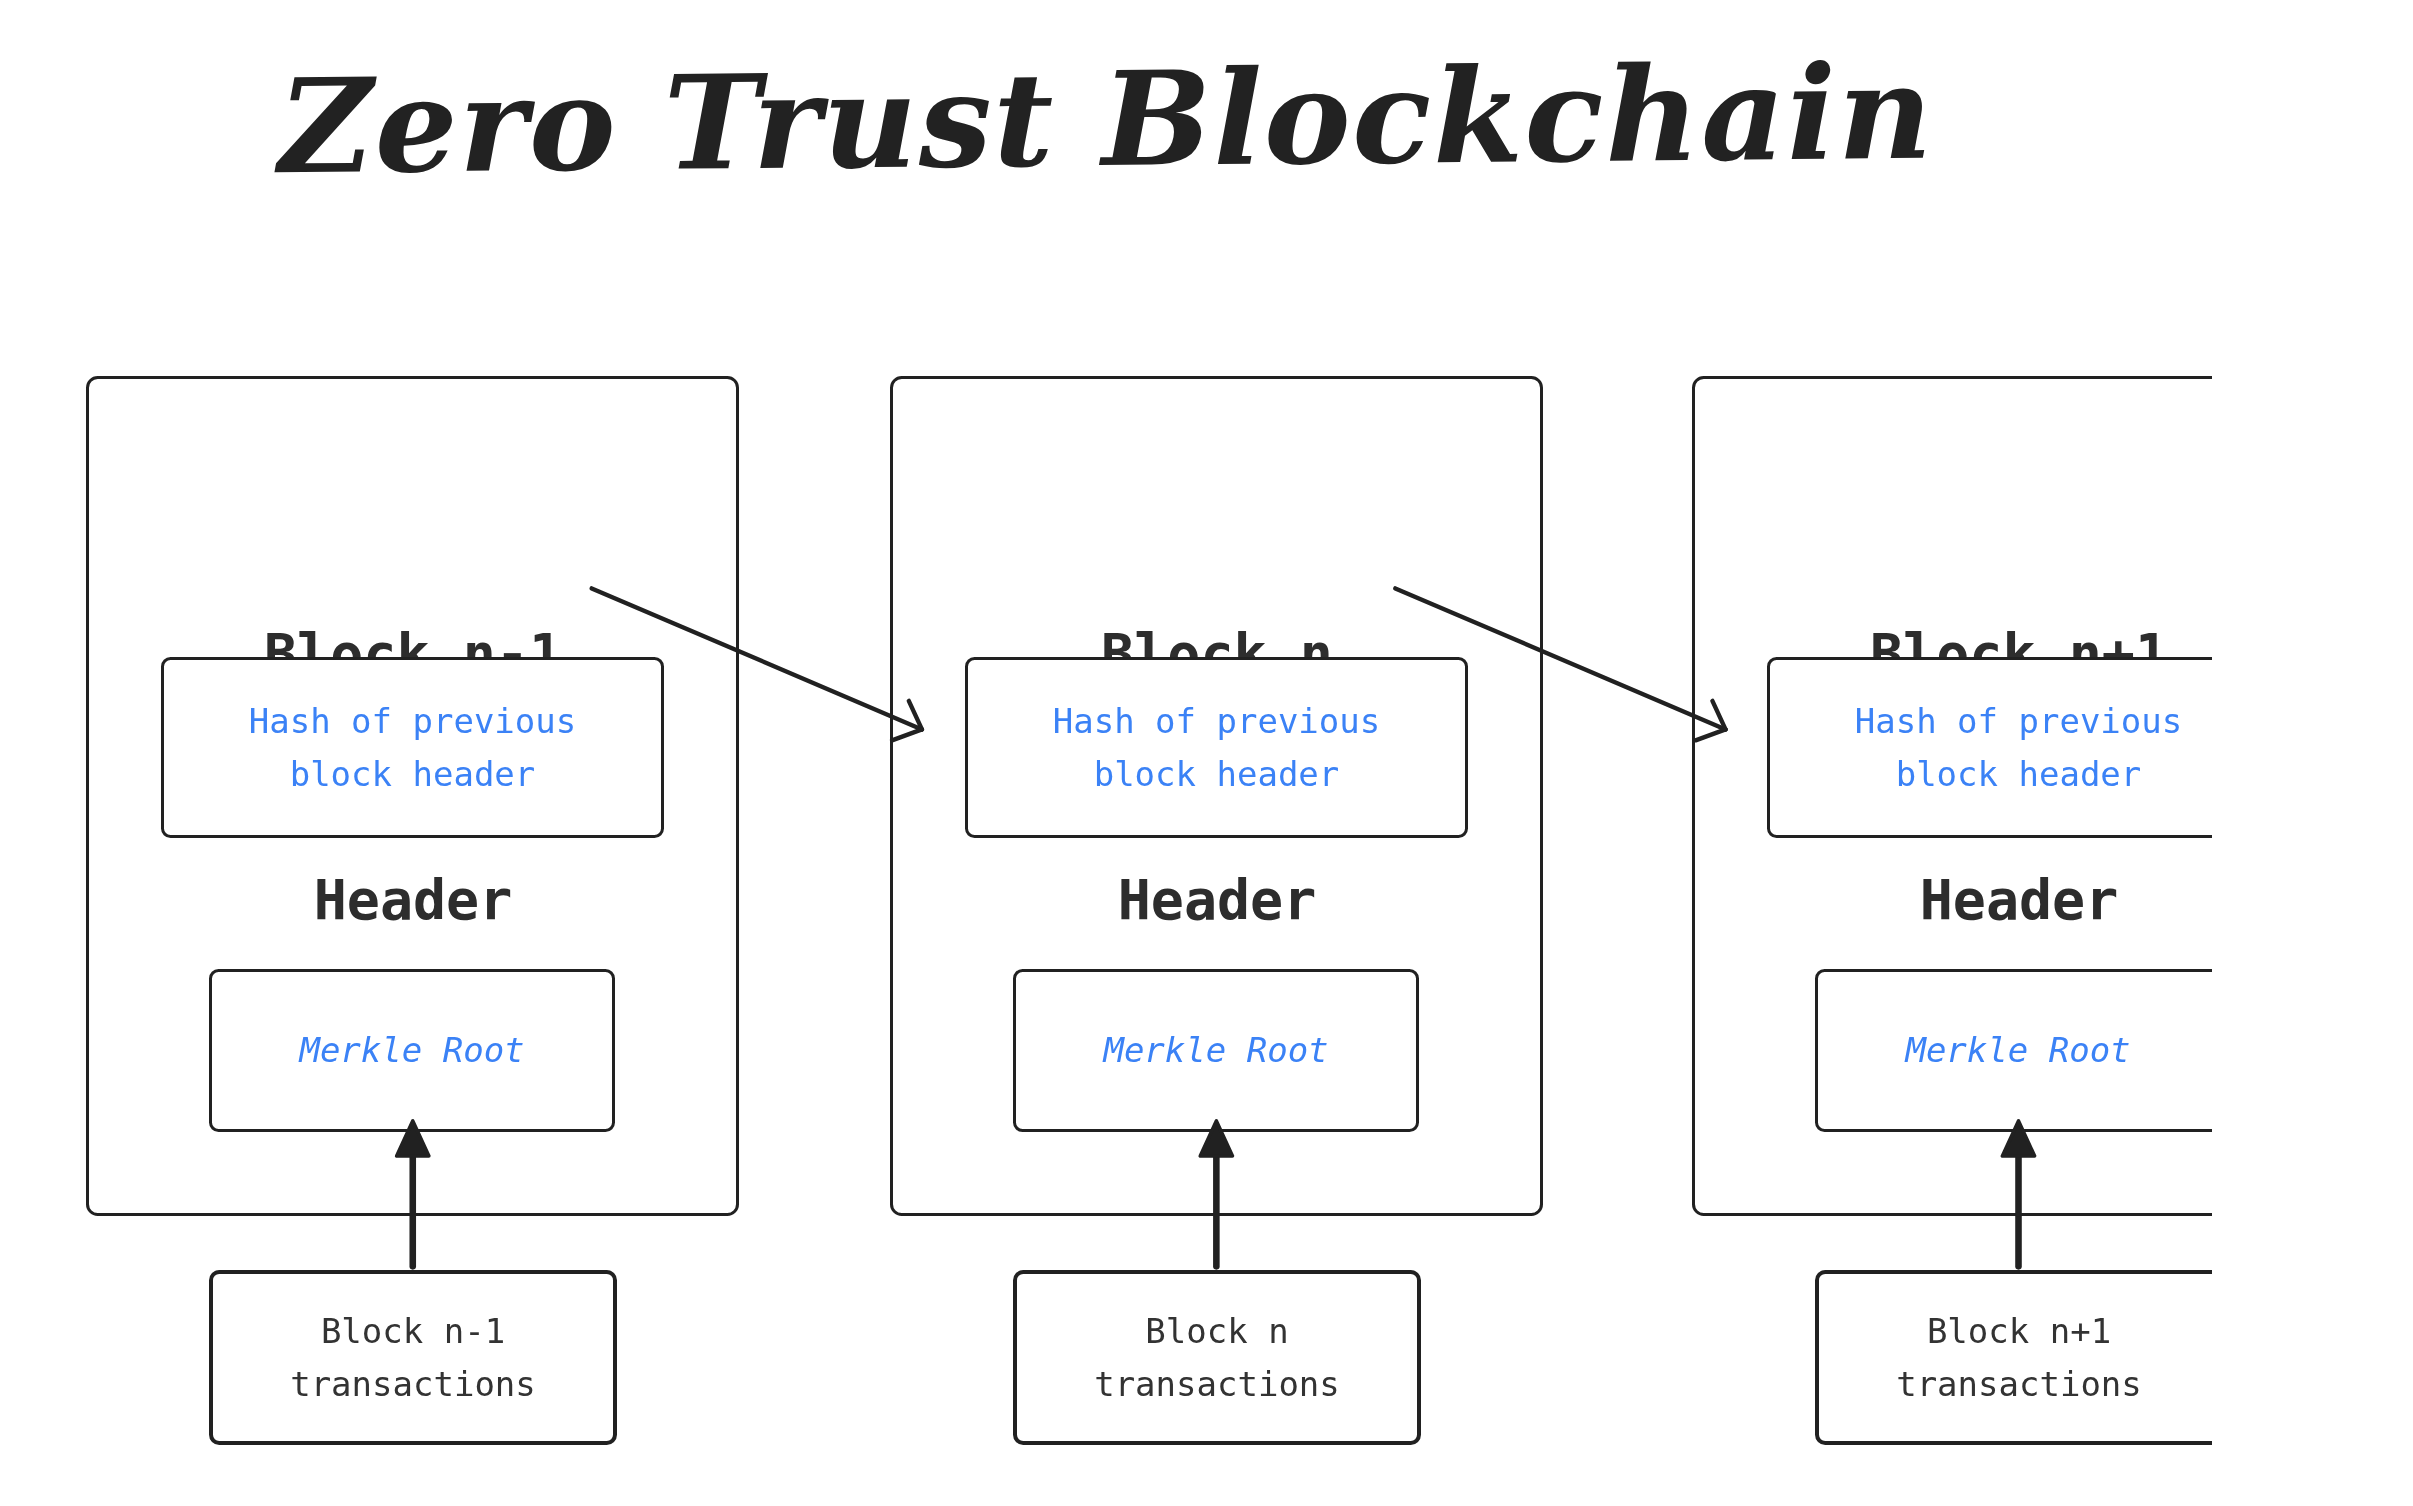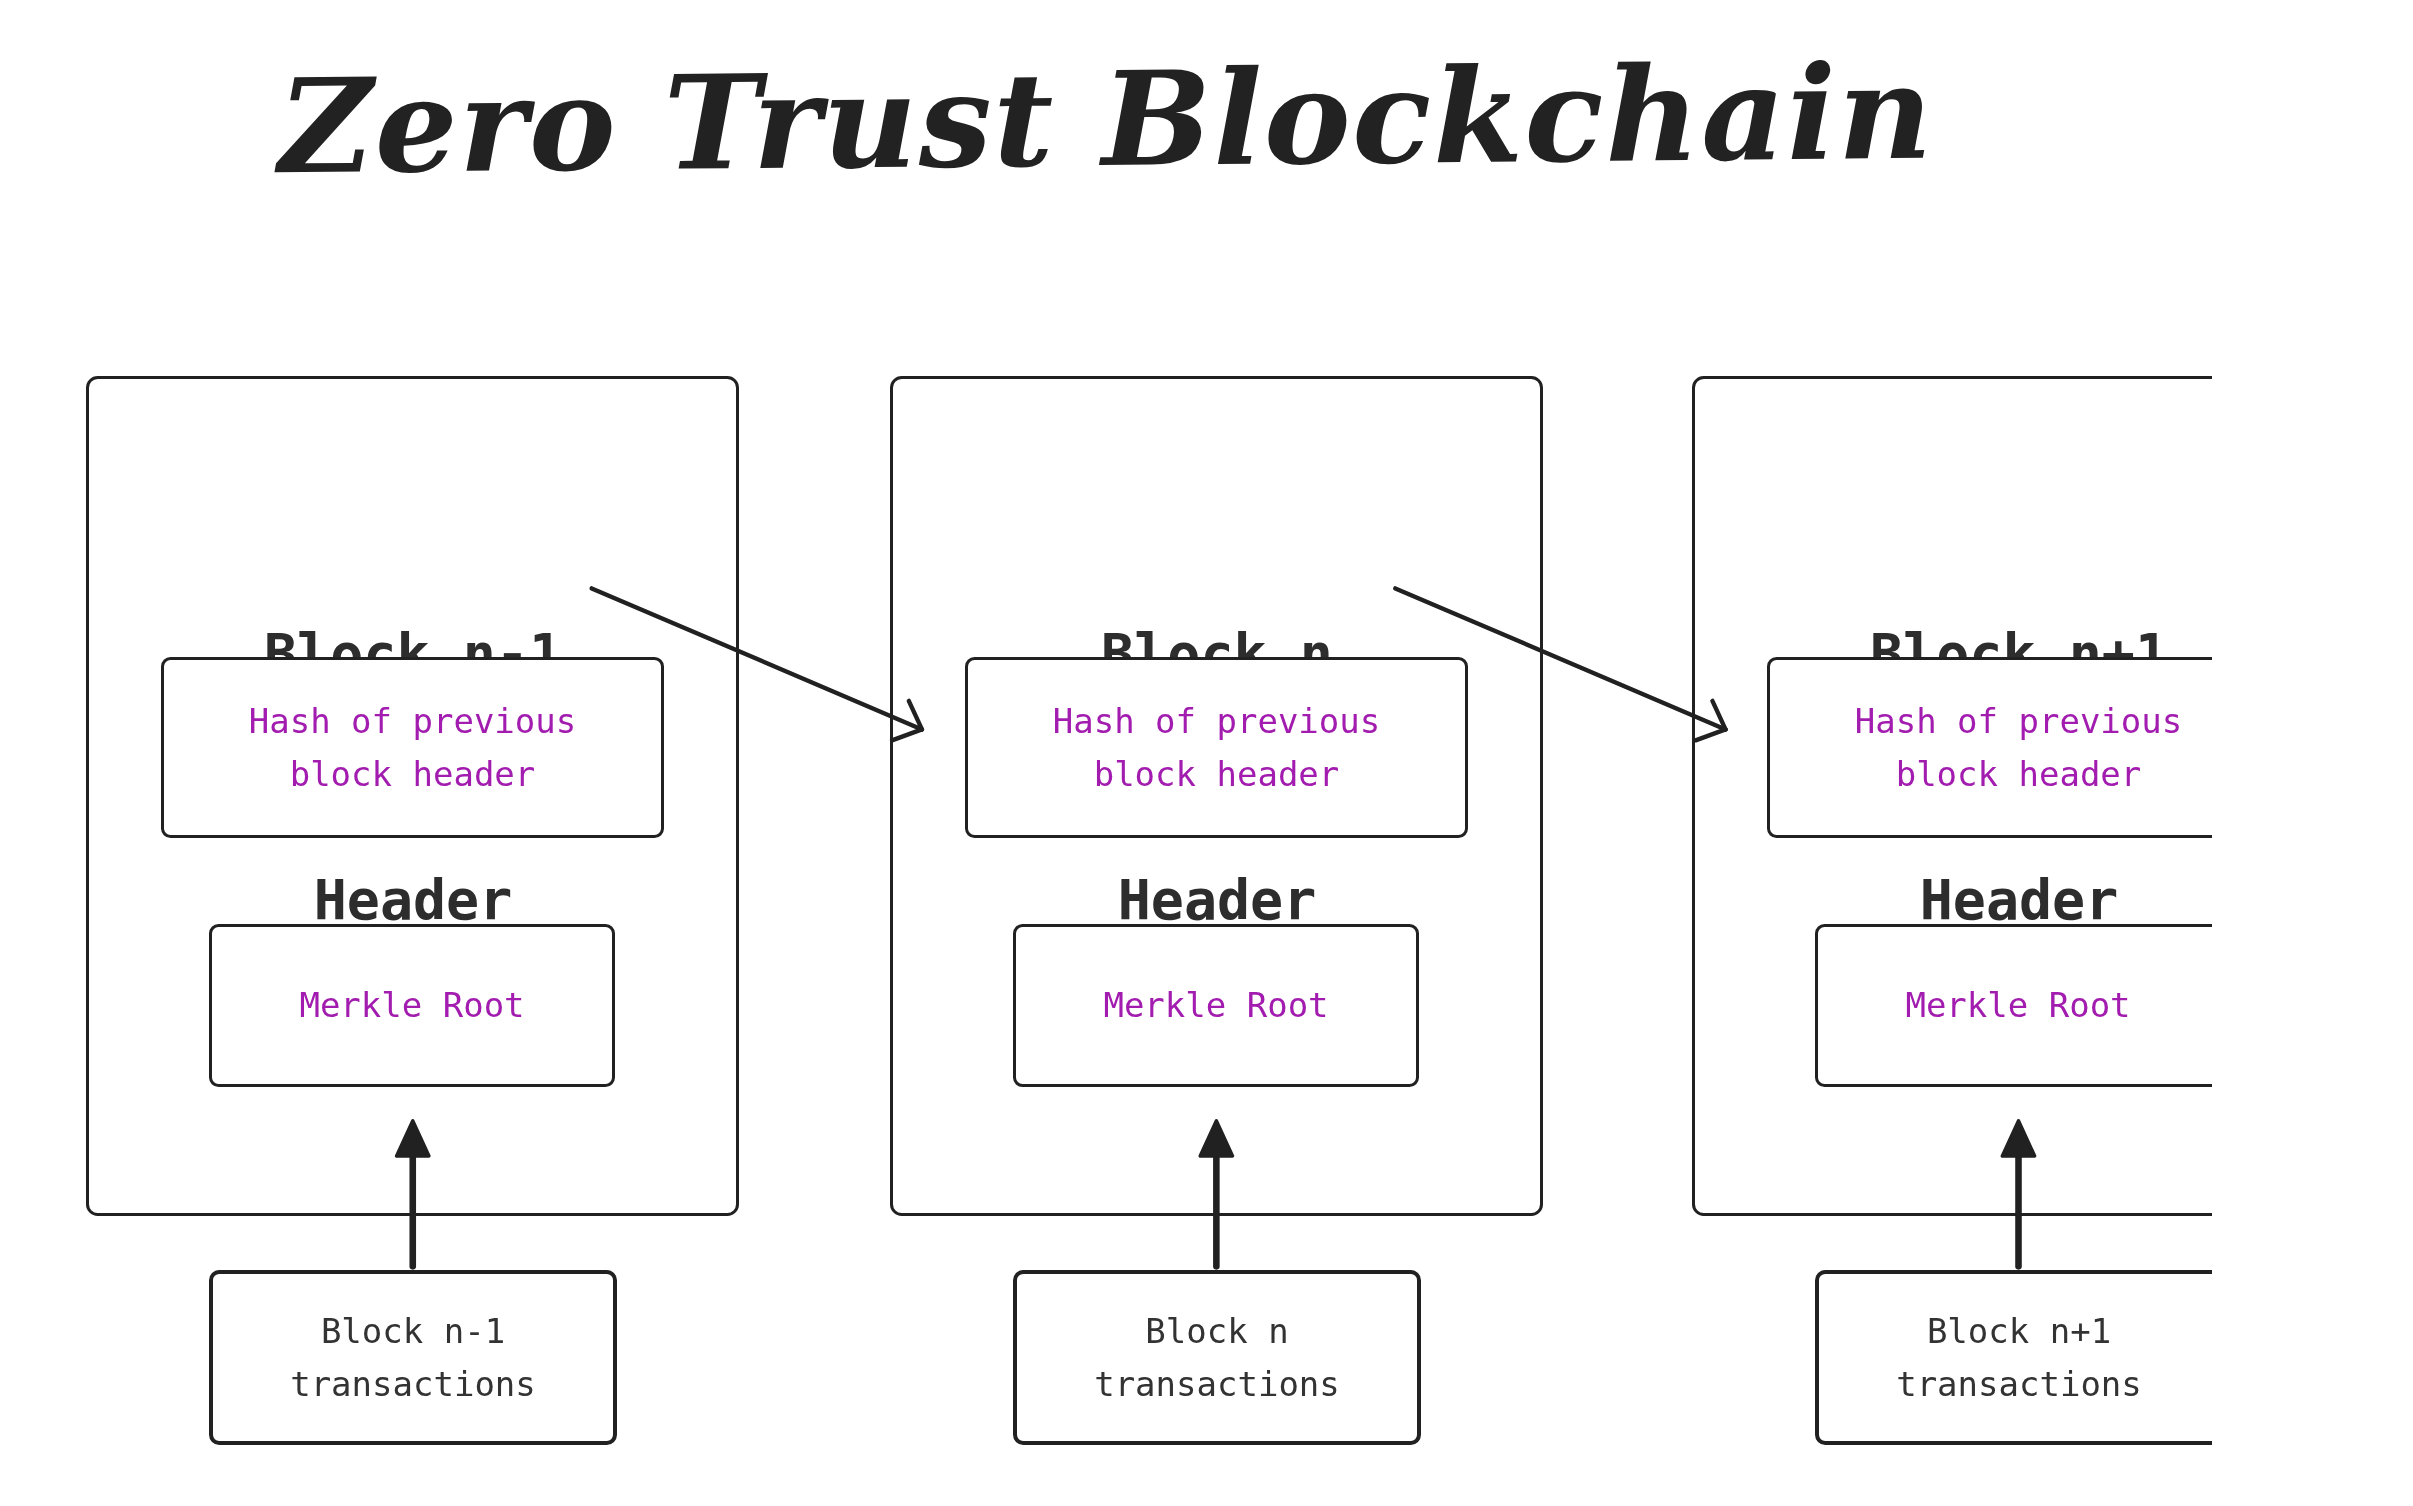--- a/index.html
+++ b/index.html
@@ -69,34 +69,35 @@
     border-radius: 9.5px;
     background: #ffffff;
     display: flex;
     flex-direction: column;
     align-items: center;
     justify-content: center;
     text-align: center;
     font-size: 34px;
     line-height: 53px;
     font-weight: 500;
-    color: #a21caf;
+    color: #3b82f6;
     white-space: pre;
   }
   .hash-box {
     left: 75px;           
     top: 281px;            
     width: 497px;
     height: 175px;
   }
   .merkle-box {
     left: 123px;           
-    top: 548px;            
+    top: 593px;            
     width: 400px;
     height: 157px;
+    font-style: italic;
   }
   .tx-box {
     position: absolute;
     left: 123px;
     top: 894px;           
     width: 400px;
     height: 167px;
     border: 4.4px solid #212121;
     border-radius: 10.2px;
     background: #ffffff;

